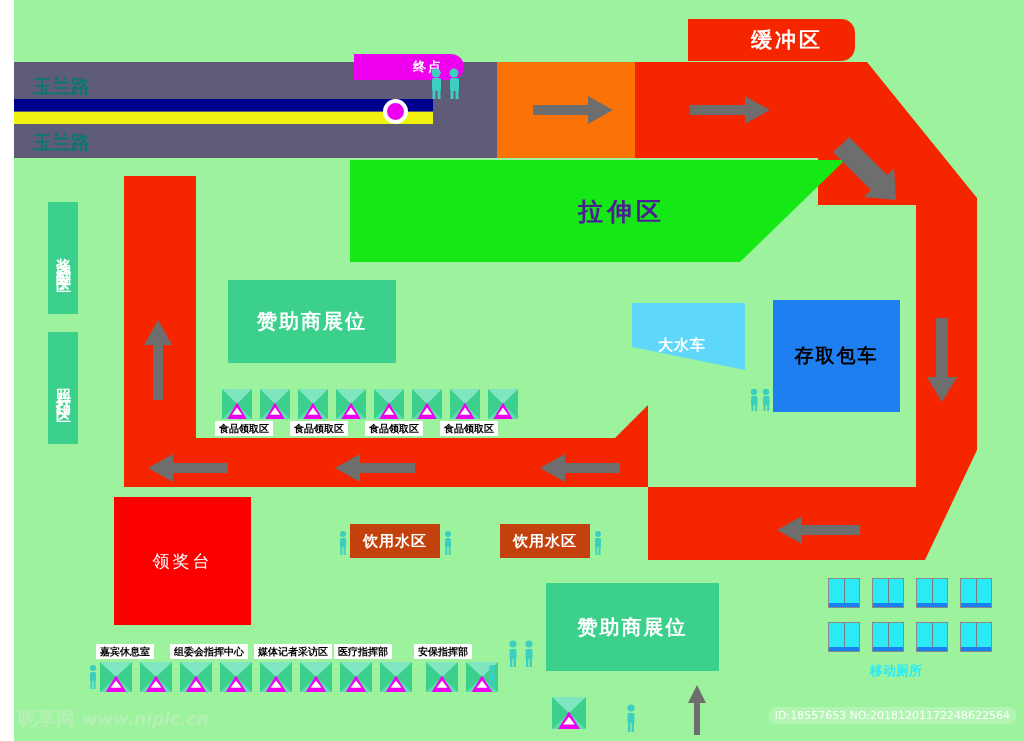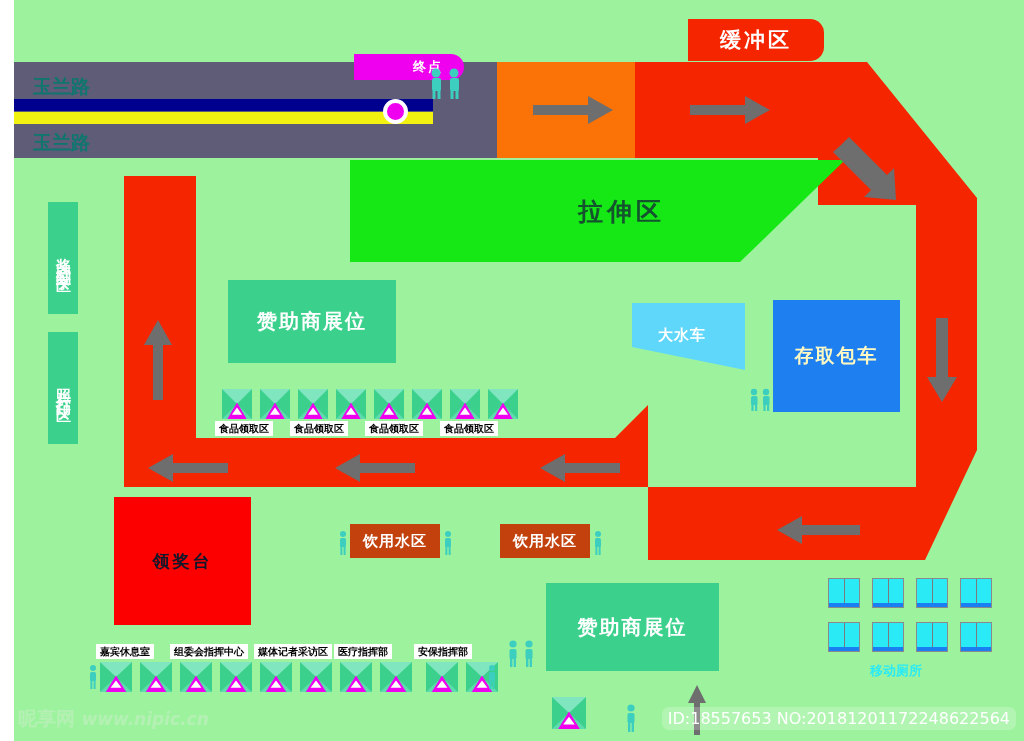--- a/index.html
+++ b/index.html
@@ -36,45 +36,45 @@
     letter-spacing:2px;
   }
   .finish-dot{
     border-radius:50%;background:#ef00ef;border:4px solid #ffffff;
     box-sizing:border-box;
   }
   
   .buffer-tag{
     background:#f52500;color:#fff;font-weight:bold;font-size:21px;
     border-radius:0 14px 14px 0;
-    display:flex;align-items:center;justify-content:center;letter-spacing:3px;
+    display:flex;align-items:center;justify-content:center;letter-spacing:3px;padding-left:31px;
   }
   .zone-text{
-    color:#14532d;font-weight:bold;white-space:nowrap;
+    color:#4c1d95;font-weight:bold;white-space:nowrap;
   }
   .vert-box{
     background:#3bd18c;color:#fff;font-weight:bold;font-size:15px;
     writing-mode:vertical-rl;
     display:flex;align-items:center;justify-content:center;
     letter-spacing:5px;
   }
   .sponsor{
     background:#3bd18c;
     display:flex;align-items:center;justify-content:center;
     color:#ffffff;font-weight:bold;font-size:20px;letter-spacing:2px;
   }
   .podium{
     background:#fc0000;
     display:flex;align-items:center;justify-content:center;
-    color:#0f172a;font-weight:bold;font-size:17px;letter-spacing:3px;
+    color:#ffffff;font-weight:normal;font-size:17px;letter-spacing:3px;
   }
   .bagcar{
     background:#1d7ff0;
     display:flex;align-items:center;justify-content:center;
-    color:#fef9c3;font-weight:bold;font-size:19px;letter-spacing:2px;
+    color:#000000;font-weight:bold;font-size:19px;letter-spacing:2px;
   }
   .water-box{
     background:#c2410c;
     display:flex;align-items:center;justify-content:center;
     color:#ffffff;font-weight:bold;font-size:15px;letter-spacing:1px;
   }
   .watertruck-text{
     color:#ffffff;font-weight:bold;font-size:15px;letter-spacing:1px;
     white-space:nowrap;
   }
@@ -94,21 +94,21 @@
     color:#29eaf5;font-weight:bold;font-size:13px;white-space:nowrap;
   }
   
   .wm{
     left:18px;top:706px;color:#b9f0b9;font-weight:bold;font-size:19px;
     white-space:nowrap;opacity:.85;
   }
   .wm small{font-size:17px;font-style:italic;font-weight:bold;}
   .idtag{
     right:8px;top:707px;background:rgba(255,255,255,0.22);
-    color:#ffffff;font-size:16px;padding:2px 6px;white-space:nowrap;border-radius:7px;
+    color:#ffffff;font-size:11px;padding:2px 6px;white-space:nowrap;border-radius:7px;
   }
   svg{display:block;overflow:visible;}
 </style>
 </head>
 <body>
 
 <div id="map">
 
   <div class="abs leftstrip"></div>
 
@@ -177,21 +177,21 @@
   <div class="abs buffer-tag" style="left:688px;top:19px;width:136px;height:42px;">缓冲区</div>
 
   <div class="abs zone-text" style="left:578px;top:195px;font-size:25px;letter-spacing:4px;">拉伸区</div>
 
   <div class="abs vert-box" style="left:48px;top:202px;width:30px;height:112px;">奖牌刻字区</div>
   <div class="abs vert-box" style="left:48px;top:332px;width:30px;height:112px;">照片打印区</div>
 
   <div class="abs sponsor" style="left:228px;top:280px;width:168px;height:83px;">赞助商展位</div>
   <div class="abs sponsor" style="left:546px;top:583px;width:173px;height:88px;">赞助商展位</div>
 
-  <div class="abs watertruck-text" style="left:658px;top:326px;">大水车</div>
+  <div class="abs watertruck-text" style="left:658px;top:336px;">大水车</div>
 
   <div class="abs bagcar" style="left:773px;top:300px;width:127px;height:112px;">存取包车</div>
   <svg class="abs" style="left:750px;top:388px;" width="24" height="24">
     <g fill="#3ccfc0">
       <circle cx="4" cy="4" r="3.2"></circle>
         <rect x="1" y="8" width="6.5" height="9" rx="1.6"></rect>
       <rect x="1.4" y="15" width="2.2" height="8"></rect>
         <rect x="5" y="15" width="2.2" height="8"></rect>
       <circle cx="16" cy="4" r="3.2"></circle>
         <rect x="13" y="8" width="6.5" height="9" rx="1.6"></rect>

